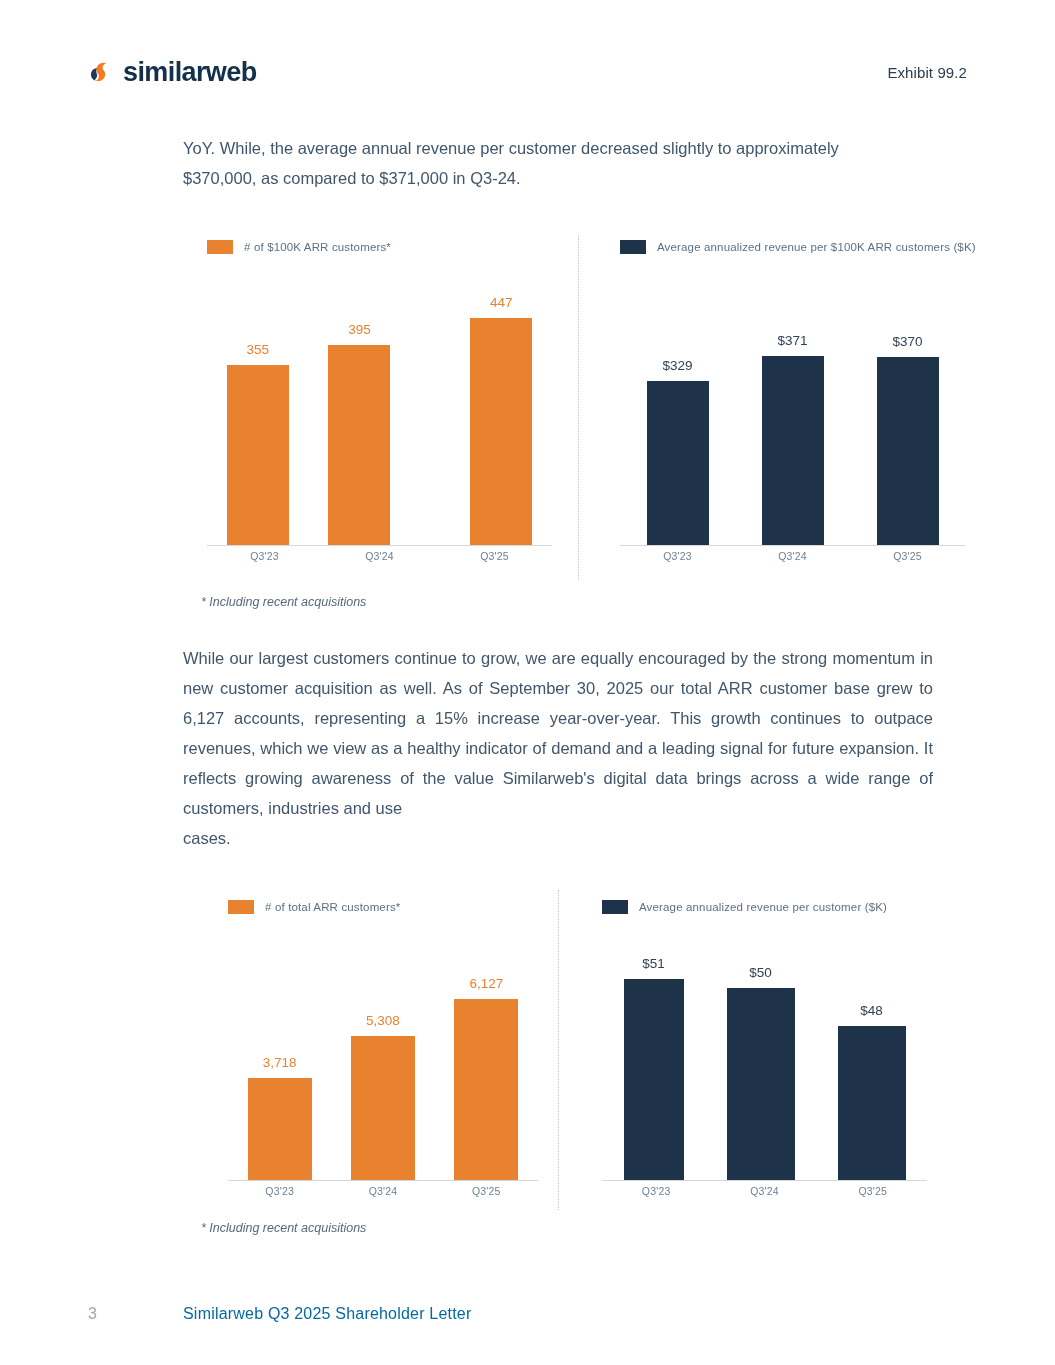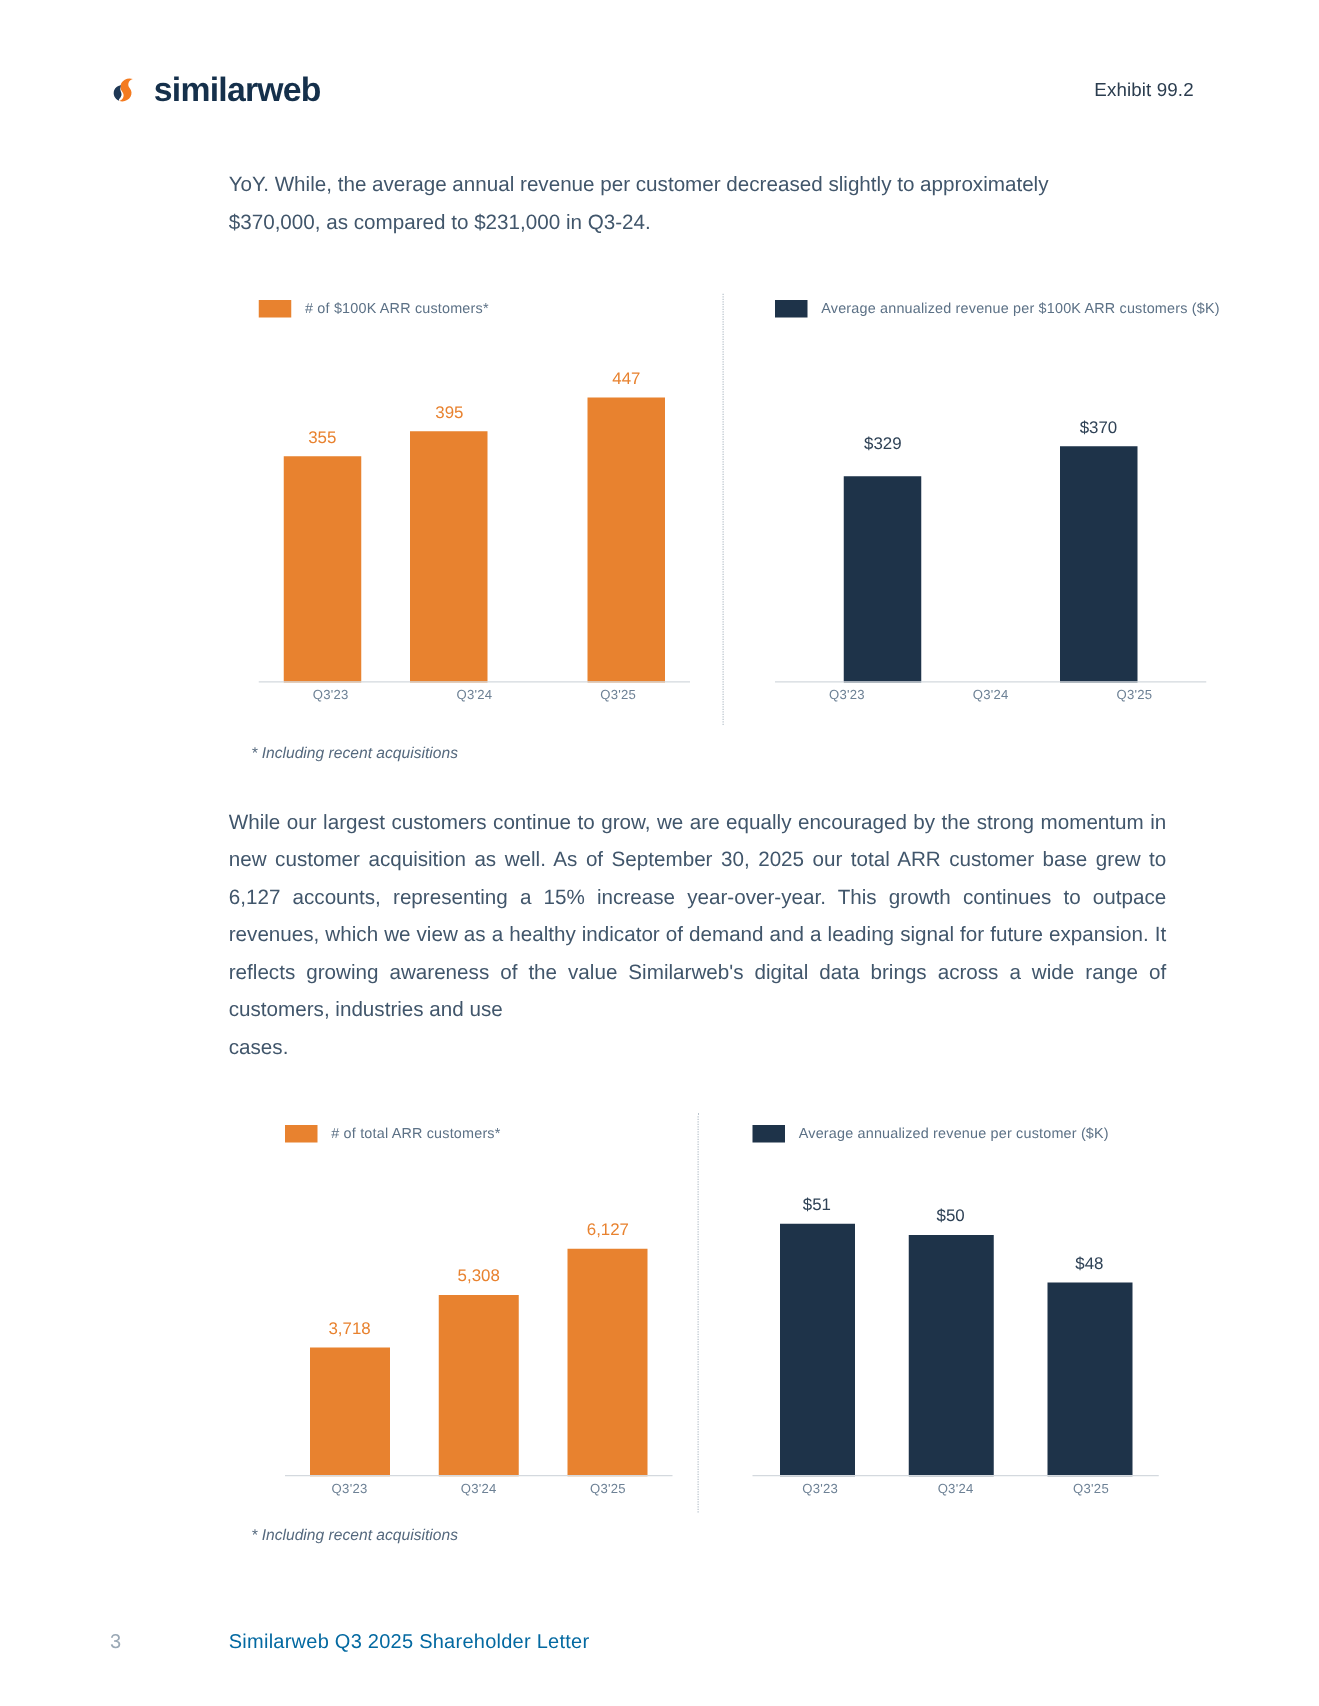--- a/index.html
+++ b/index.html
@@ -14,21 +14,21 @@
     background: #ffffff;
     font-family: "Liberation Sans", sans-serif;
     overflow: hidden;
   }
 
   
   .header {
     position: absolute;
     top: 52px;
     left: 88px;
-    right: 100px;
+    right: 88px;
     height: 40px;
     display: flex;
     align-items: center;
     justify-content: space-between;
   }
   .logo {
     display: flex;
     align-items: center;
     gap: 9px;
   }
@@ -190,21 +190,21 @@
           <path d="M23.1 5.4c4.2 1.6 6.3 6.2 4.8 10.3-1.1 3-3.9 4.8-6.9 4.9 1.1-2 1.2-4.3.3-6.3-.6-1.4-.8-2.5-.5-3.6.4-1.5 1.3-2.7 2.3-3.6z" fill="#1F3855" opacity="0"></path>
         </svg>
       </span>
       <span class="logo-text">similarweb</span>
     </div>
     <div class="exhibit">Exhibit 99.2</div>
   </div>
 
   <div class="para intro">
     <div>YoY. While, the average annual revenue per customer decreased slightly to approximately</div>
-    <div class="lastline">$370,000, as compared to $231,000 in Q3-24.</div>
+    <div class="lastline">$370,000, as compared to $371,000 in Q3-24.</div>
   </div>
 
   <div class="chart-block" style="left:207px; top:240px; width:345px;">
     <div class="chart-legend">
       <span class="legend-swatch" style="background:#E8822F;"></span>
       <span class="legend-label"># of $100K ARR customers*</span>
     </div>
     <div class="plot" style="height:300px;">
       <div class="bars">
         <div class="bar-col" style="width:62px;">
@@ -229,23 +229,27 @@
     </div>
   </div>
 
   <div class="chart-block" style="left:620px; top:240px; width:345px;">
     <div class="chart-legend">
       <span class="legend-swatch" style="background:#1E3349;"></span>
       <span class="legend-label">Average annualized revenue per $100K ARR customers ($K)</span>
     </div>
     <div class="plot" style="height:300px;">
       <div class="bars">
-        <div class="bar-col" style="width:62px;gap:11px;">
+        <div class="bar-col" style="width:62px;">
           <span class="bar-value navy">$329</span>
           <div class="bar-rect navy" style="height:165px;"></div>
+        </div>
+        <div class="bar-col" style="width:62px;">
+          <span class="bar-value navy">$371</span>
+          <div class="bar-rect navy" style="height:190px;"></div>
         </div>
         <div class="bar-col" style="width:62px;">
           <span class="bar-value navy">$370</span>
           <div class="bar-rect navy" style="height:189px;"></div>
         </div>
       </div>
       <div class="axis-line"></div>
       <div class="axis-labels">
         <div class="axis-label" style="width:62px;">Q3'23</div>
         <div class="axis-label" style="width:62px;">Q3'24</div>

